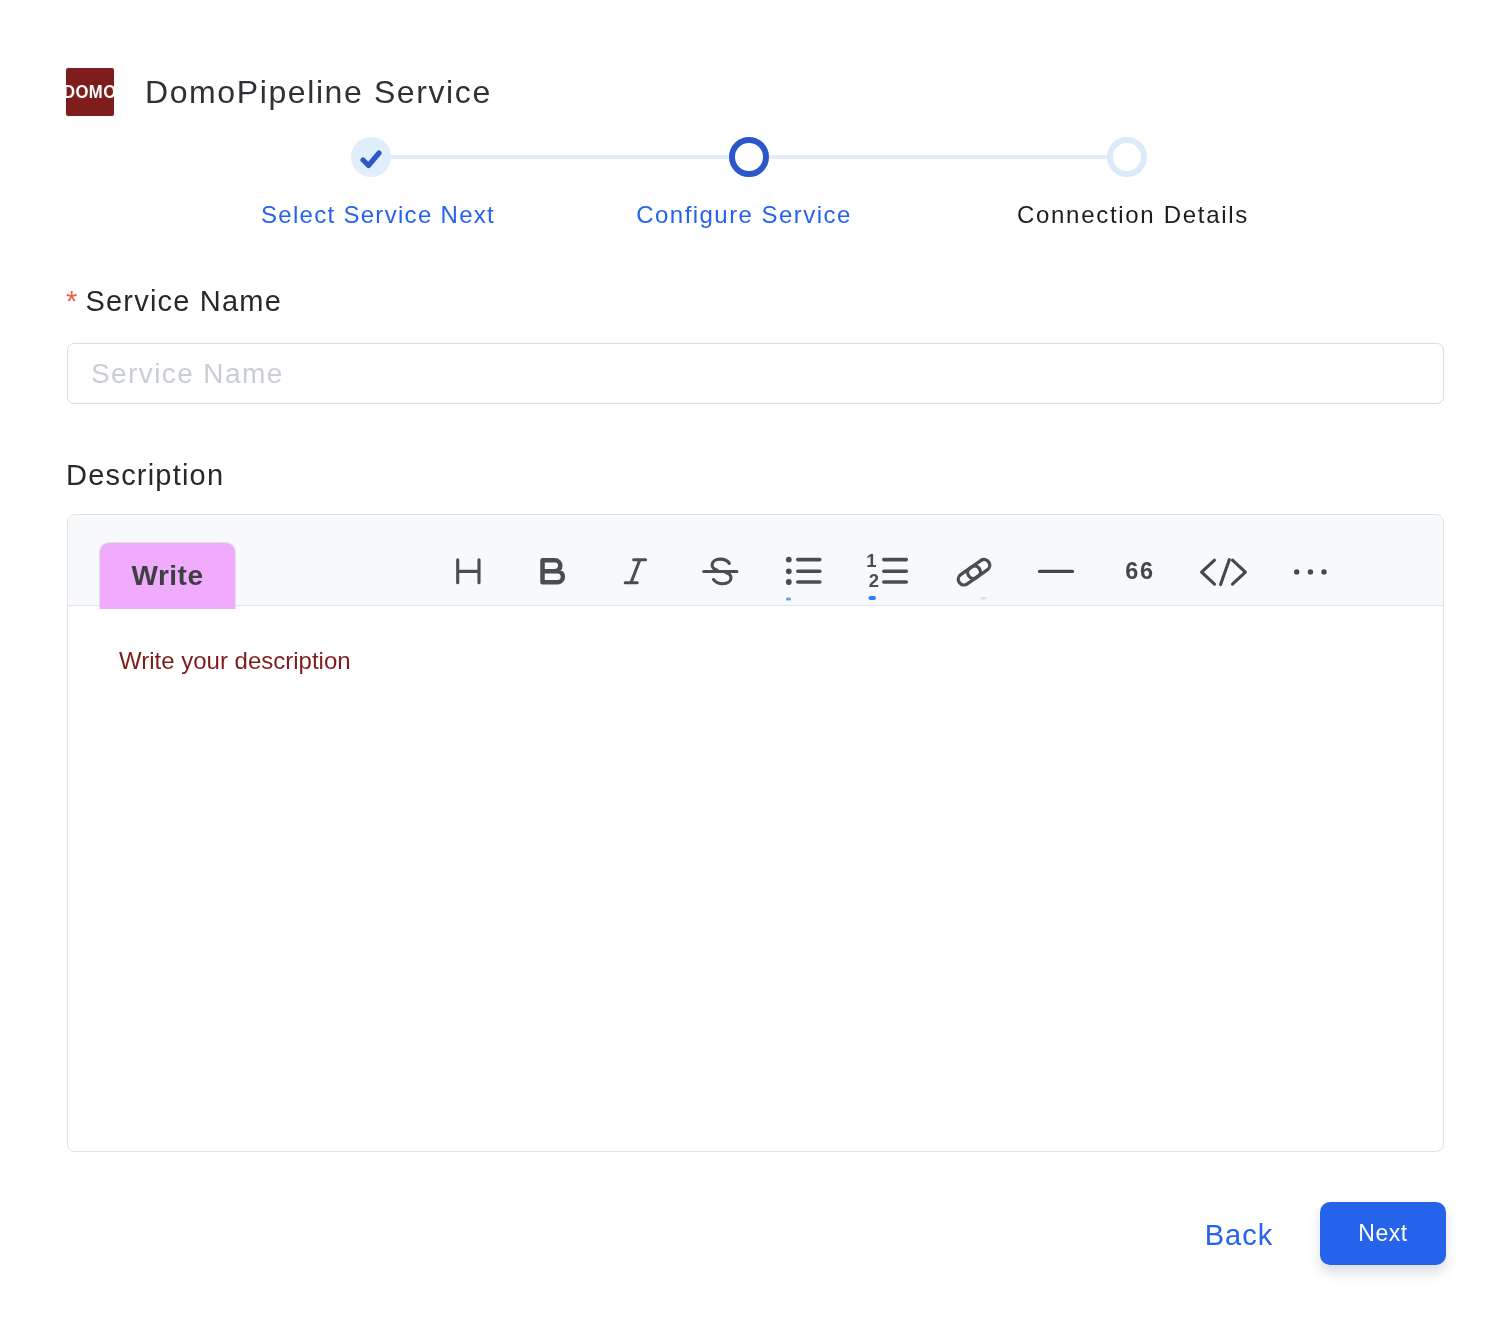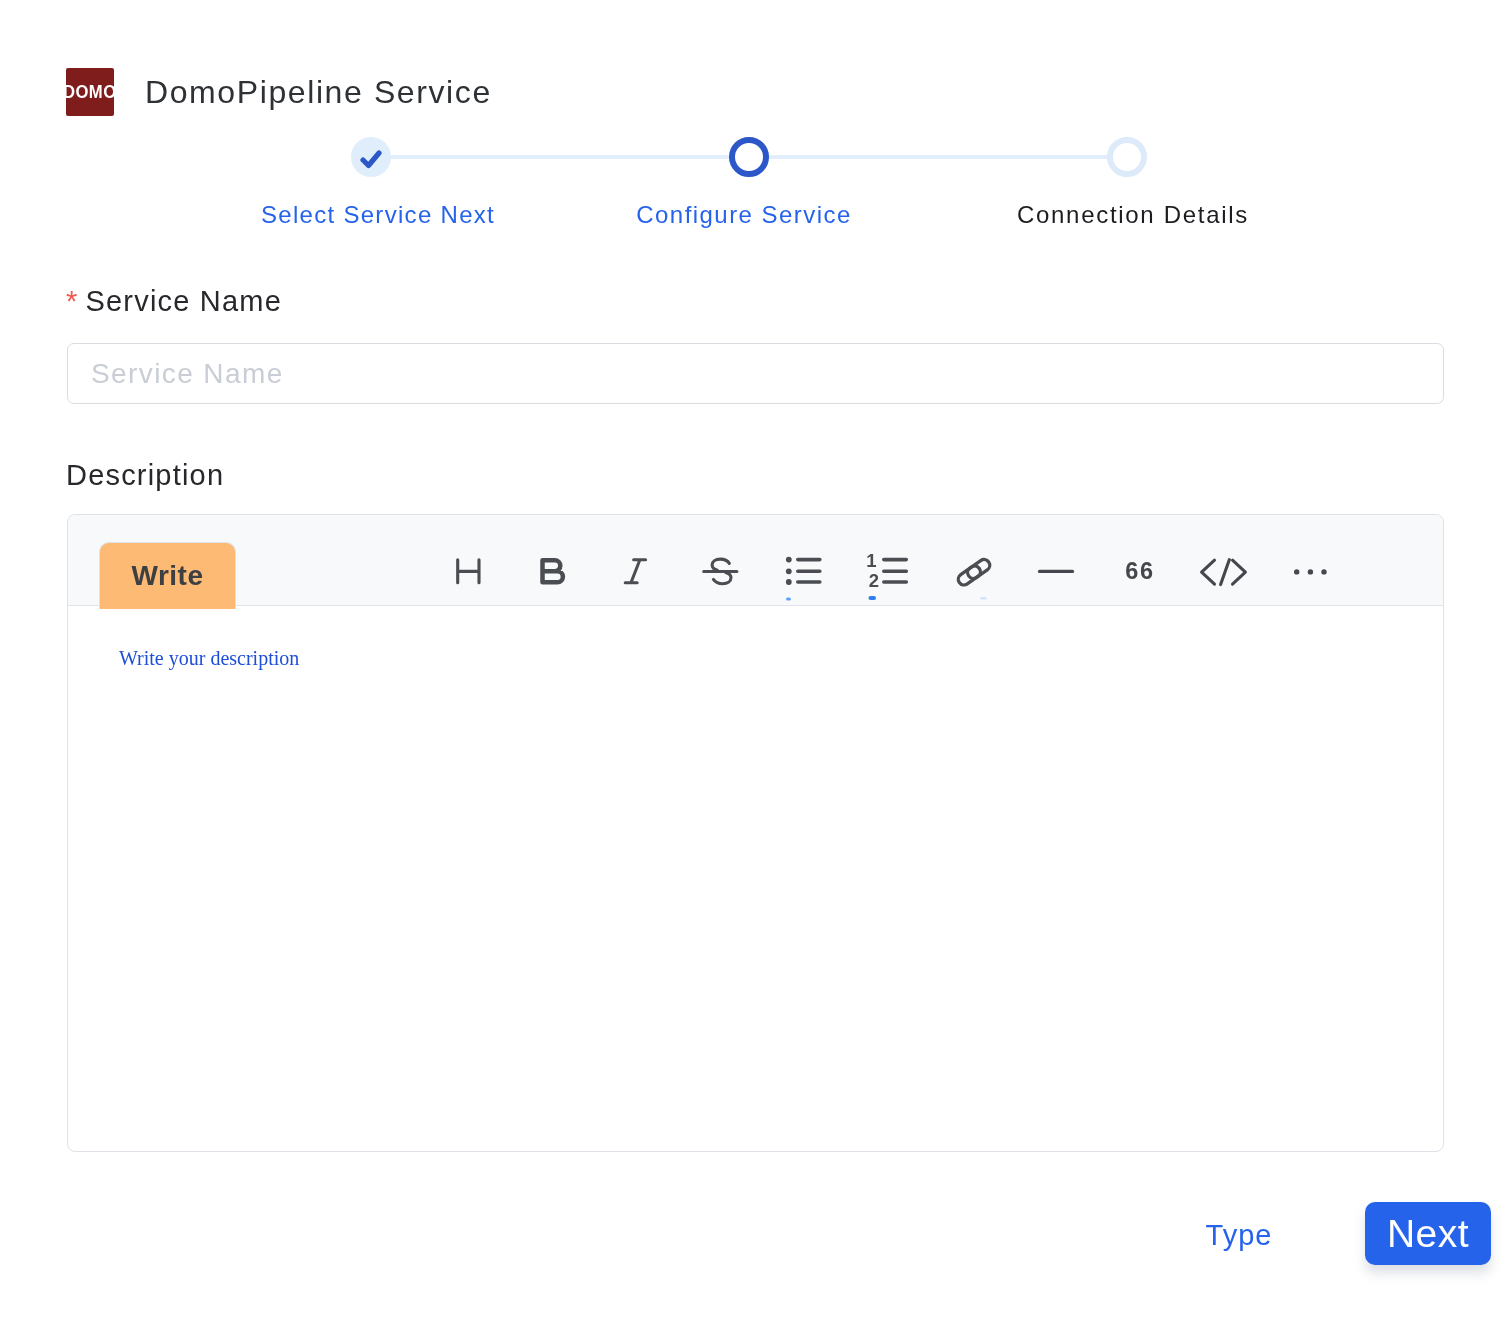--- a/index.html
+++ b/index.html
@@ -24,32 +24,32 @@
 
   
   .fieldlabel { font-size:29px; letter-spacing:1.2px; color:#26282b; }
   .req { color:#ee5a52; margin-right:7px; }
   .input { left:67px; top:343px; width:1377px; height:61px; border:1px solid #d9dce1; border-radius:7px;
            display:flex; align-items:center; padding-left:23px; font-size:28px; letter-spacing:1.4px; color:#c9cdd5; }
 
   
   .editor { left:67px; top:514px; width:1377px; height:638px; border:1px solid #dfe2e8; border-radius:8px; background:#fff; }
   .ed-head { position:absolute; left:0; top:0; width:100%; height:91px; background:#f8f9fb; border-bottom:1px solid #e0e3e9; border-radius:8px 8px 0 0; }
-  .tab-write { position:absolute; left:31px; top:27px; width:137px; height:67px; background:#fdba74; border:1px solid #dfe2e7; border-bottom:none; border-radius:10px 10px 0 0; z-index:3;
+  .tab-write { position:absolute; left:31px; top:27px; width:137px; height:67px; background:#f0abfc; border:1px solid #dfe2e7; border-bottom:none; border-radius:10px 10px 0 0; z-index:3;
                display:flex; align-items:center; justify-content:center; font-size:28px; font-weight:bold; color:#3c4043; letter-spacing:0.5px; }
   .tab-prev { position:absolute; left:168px; top:28px; width:140px; height:62px; background:#e9eaee; border:1px solid #e2e4e9; border-bottom:none; border-radius:10px 10px 0 0; z-index:2;
               display:flex; align-items:center; justify-content:center; font-size:28px; color:#9aa2ad; letter-spacing:1px; }
   .tools { position:absolute; left:0; top:0; z-index:1; }
-  .ph { position:absolute; left:51px; top:132px; font-size:20px; letter-spacing:0px; color:#1d4ed8;font-family:Liberation Serif, serif; }
+  .ph { position:absolute; left:51px; top:132px; font-size:24px; letter-spacing:0px; color:#7f1d1d; }
 
   
   .back { left:1179px; top:1219px; width:120px; text-align:center; font-size:29px; color:#2563eb; letter-spacing:1px; }
   .next { left:1320px; top:1202px; width:126px; height:63px; background:#2563eb; border-radius:10px; color:#fff;
-          display:flex; align-items:center; justify-content:center; font-size:39px; letter-spacing:0.5px;
-          box-shadow:0 8px 12px rgba(120,130,150,0.25);margin-left:45px; }
+          display:flex; align-items:center; justify-content:center; font-size:23px; letter-spacing:0.5px;
+          box-shadow:0 8px 12px rgba(120,130,150,0.25); }
 </style>
 </head>
 <body>
   <div class="abs logo">
     <span>DOMO</span>
   </div>
   <div class="abs title">DomoPipeline Service</div>
 
   <div class="abs stepline" style="left:371px; width:756px;"></div>
   <div class="abs circ c1" style="left:351px;">
@@ -107,14 +107,14 @@
       <circle cx="1242.4" cy="56.9" r="2.7" fill="#44474c"></circle>
       <circle cx="1256" cy="56.9" r="2.7" fill="#44474c"></circle>
 
       <rect x="718" y="82.5" width="5" height="3" rx="1.5" fill="#5fa5f5"></rect>
       <rect x="800.5" y="81" width="7.5" height="4" rx="2" fill="#2f7ff0"></rect>
       <rect x="912.5" y="82" width="6" height="2.5" rx="1.2" fill="#cfe3fa"></rect>
     </svg>
     <div class="ph">Write your description</div>
   </div>
 
-  <div class="abs back">Type</div>
+  <div class="abs back">Back</div>
   <div class="abs next">Next</div>
 
 </body></html>

